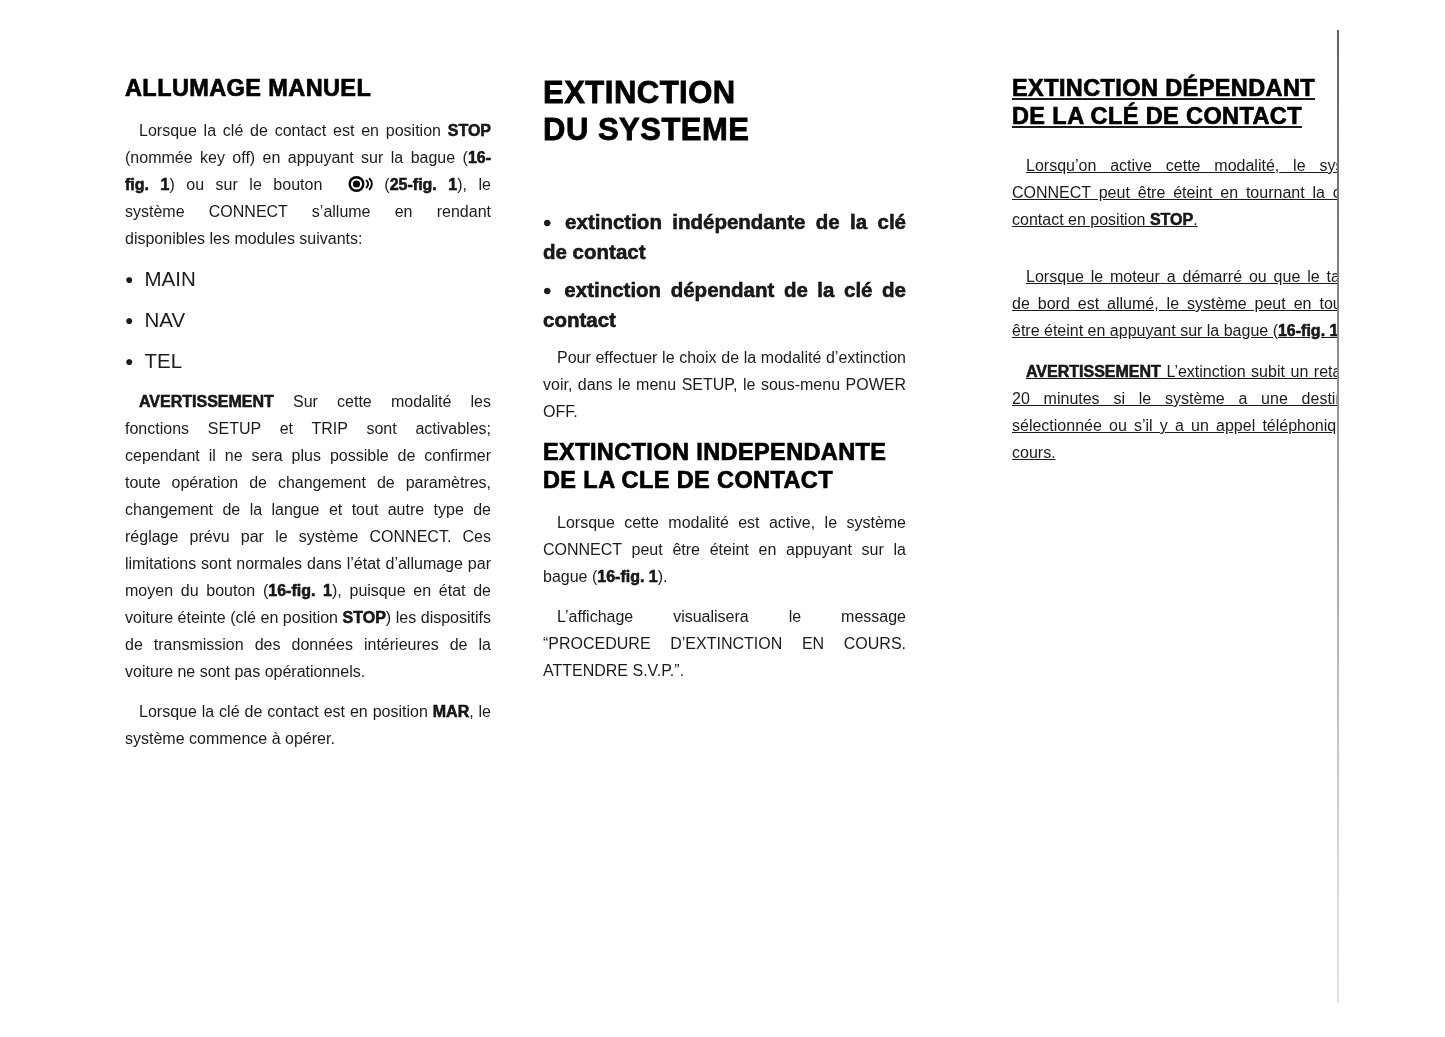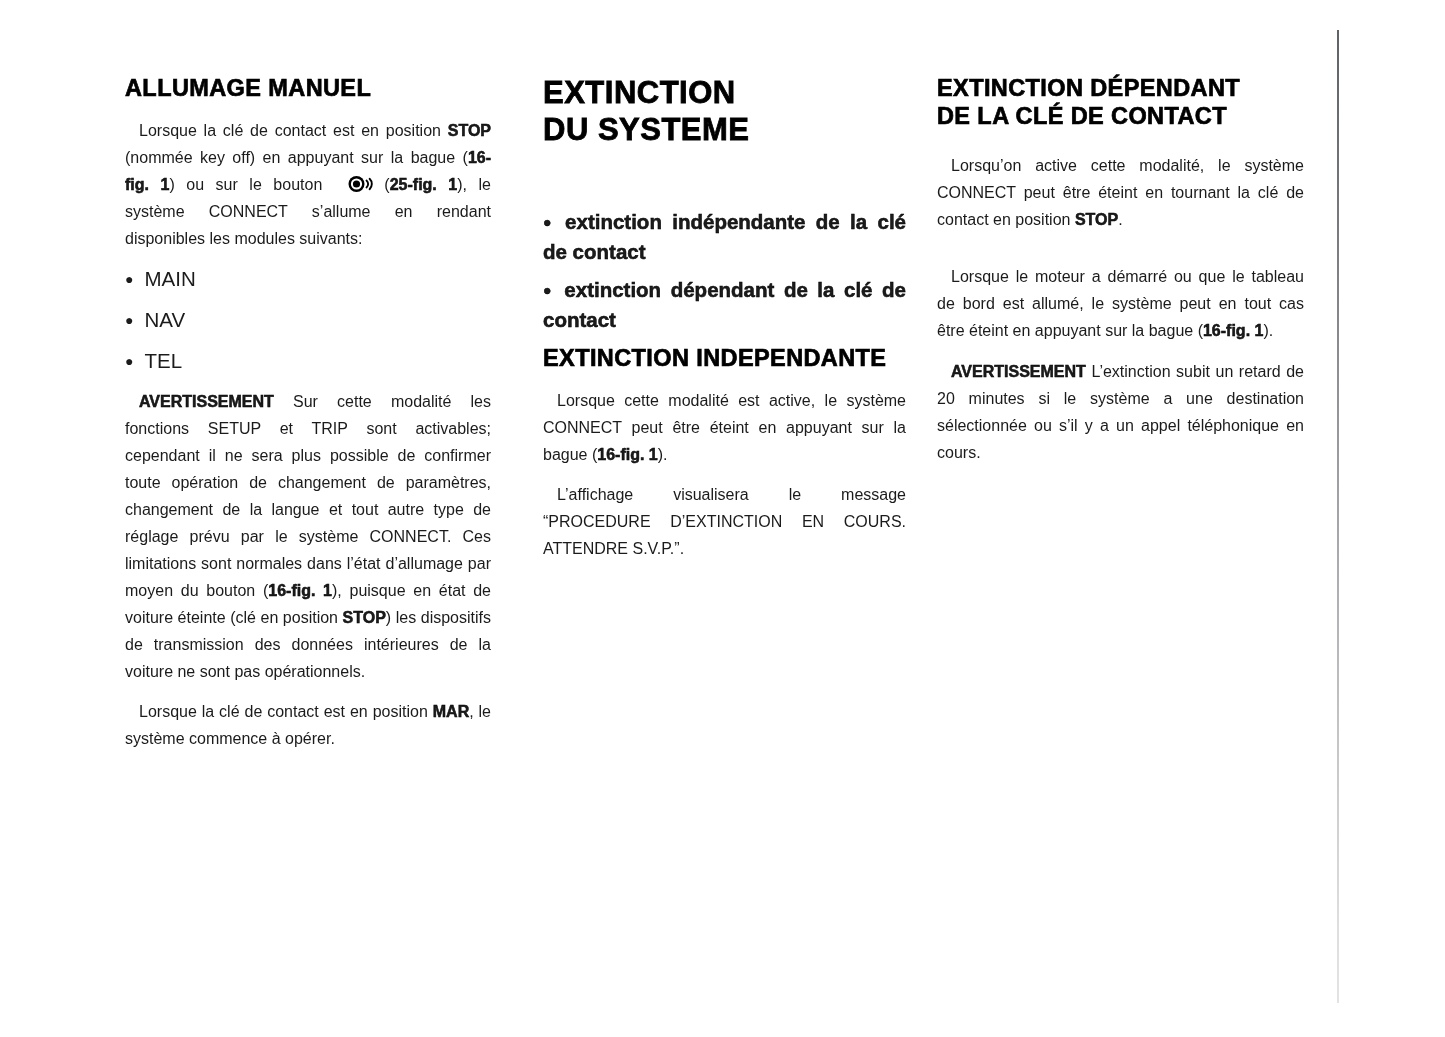--- a/index.html
+++ b/index.html
@@ -5,21 +5,21 @@
   html,body{margin:0;padding:0;}
   body{
     width:1445px;height:1037px;background:#ffffff;
     font-family:"Liberation Sans",sans-serif;color:#1b1b1b;
     -webkit-font-smoothing:antialiased;
   }
   .page{position:relative;width:1339px;height:1037px;overflow:hidden;background:#ffffff;}
   .col{position:absolute;top:74px;}
   .col-1{left:125px;width:366px;}
   .col-2{left:543px;width:363px;}
-  .col-3{left:937px;width:367px;}
+  .col-3{left:1012px;width:367px;text-decoration:underline;}
   .h-big{
     margin:0 0 60px 0;font-size:31px;line-height:37px;font-weight:bold;color:#000;
     letter-spacing:0.5px;-webkit-text-stroke:0.8px #000;
   }
   .h-small{
     margin:0 0 15px 0;font-size:23.5px;line-height:28px;font-weight:bold;color:#000;
     letter-spacing:0.4px;-webkit-text-stroke:0.7px #000;
   }
   .mb-lg{margin-bottom:28px;}
   p.body{
@@ -74,22 +74,23 @@
     <p class="body"><span>Lorsque la clé de contact est en position </span><b class="blk">MAR</b><span>, le système commence à opérer.</span></p>
   </section>
 
   <section class="col col-2">
     <h1 class="h-big"><span>EXTINCTION</span><br><span>DU SYSTEME</span></h1>
 
 
     <p class="bullet bold"><span class="dot">●</span><span>extinction indépendante de la clé de contact</span></p>
     <p class="bullet bold"><span class="dot">●</span><span>extinction dépendant de la clé de contact</span></p>
 
+    <p class="body mb-lg"><span>Pour effectuer le choix de la modalité d’extinction voir, dans le menu SETUP, le sous-menu POWER OFF.</span></p>
 
-    <h2 class="h-small"><span>EXTINCTION INDEPENDANTE</span><br></h2>
+    <h2 class="h-small"><span>EXTINCTION INDEPENDANTE</span><br><span>DE LA CLE DE CONTACT</span></h2>
 
     <p class="body"><span>Lorsque cette modalité est active, le système CONNECT peut être éteint en appuyant sur la bague (</span><b class="blk">16-fig. 1</b><span>).</span></p>
 
     <p class="body"><span>L’affichage visualisera le message “PROCEDURE D’EXTINCTION EN COURS. ATTENDRE S.V.P.”.</span></p>
   </section>
 
   <section class="col col-3">
     <h2 class="h-small" style="margin-bottom:22px;"><span>EXTINCTION DÉPENDANT</span><br><span>DE LA CLÉ DE CONTACT</span></h2>
 
     <p class="body" style="margin-bottom:30px;"><span>Lorsqu’on active cette modalité, le système CONNECT peut être éteint en tournant la clé de contact en position </span><b class="blk">STOP</b><span>.</span></p>

